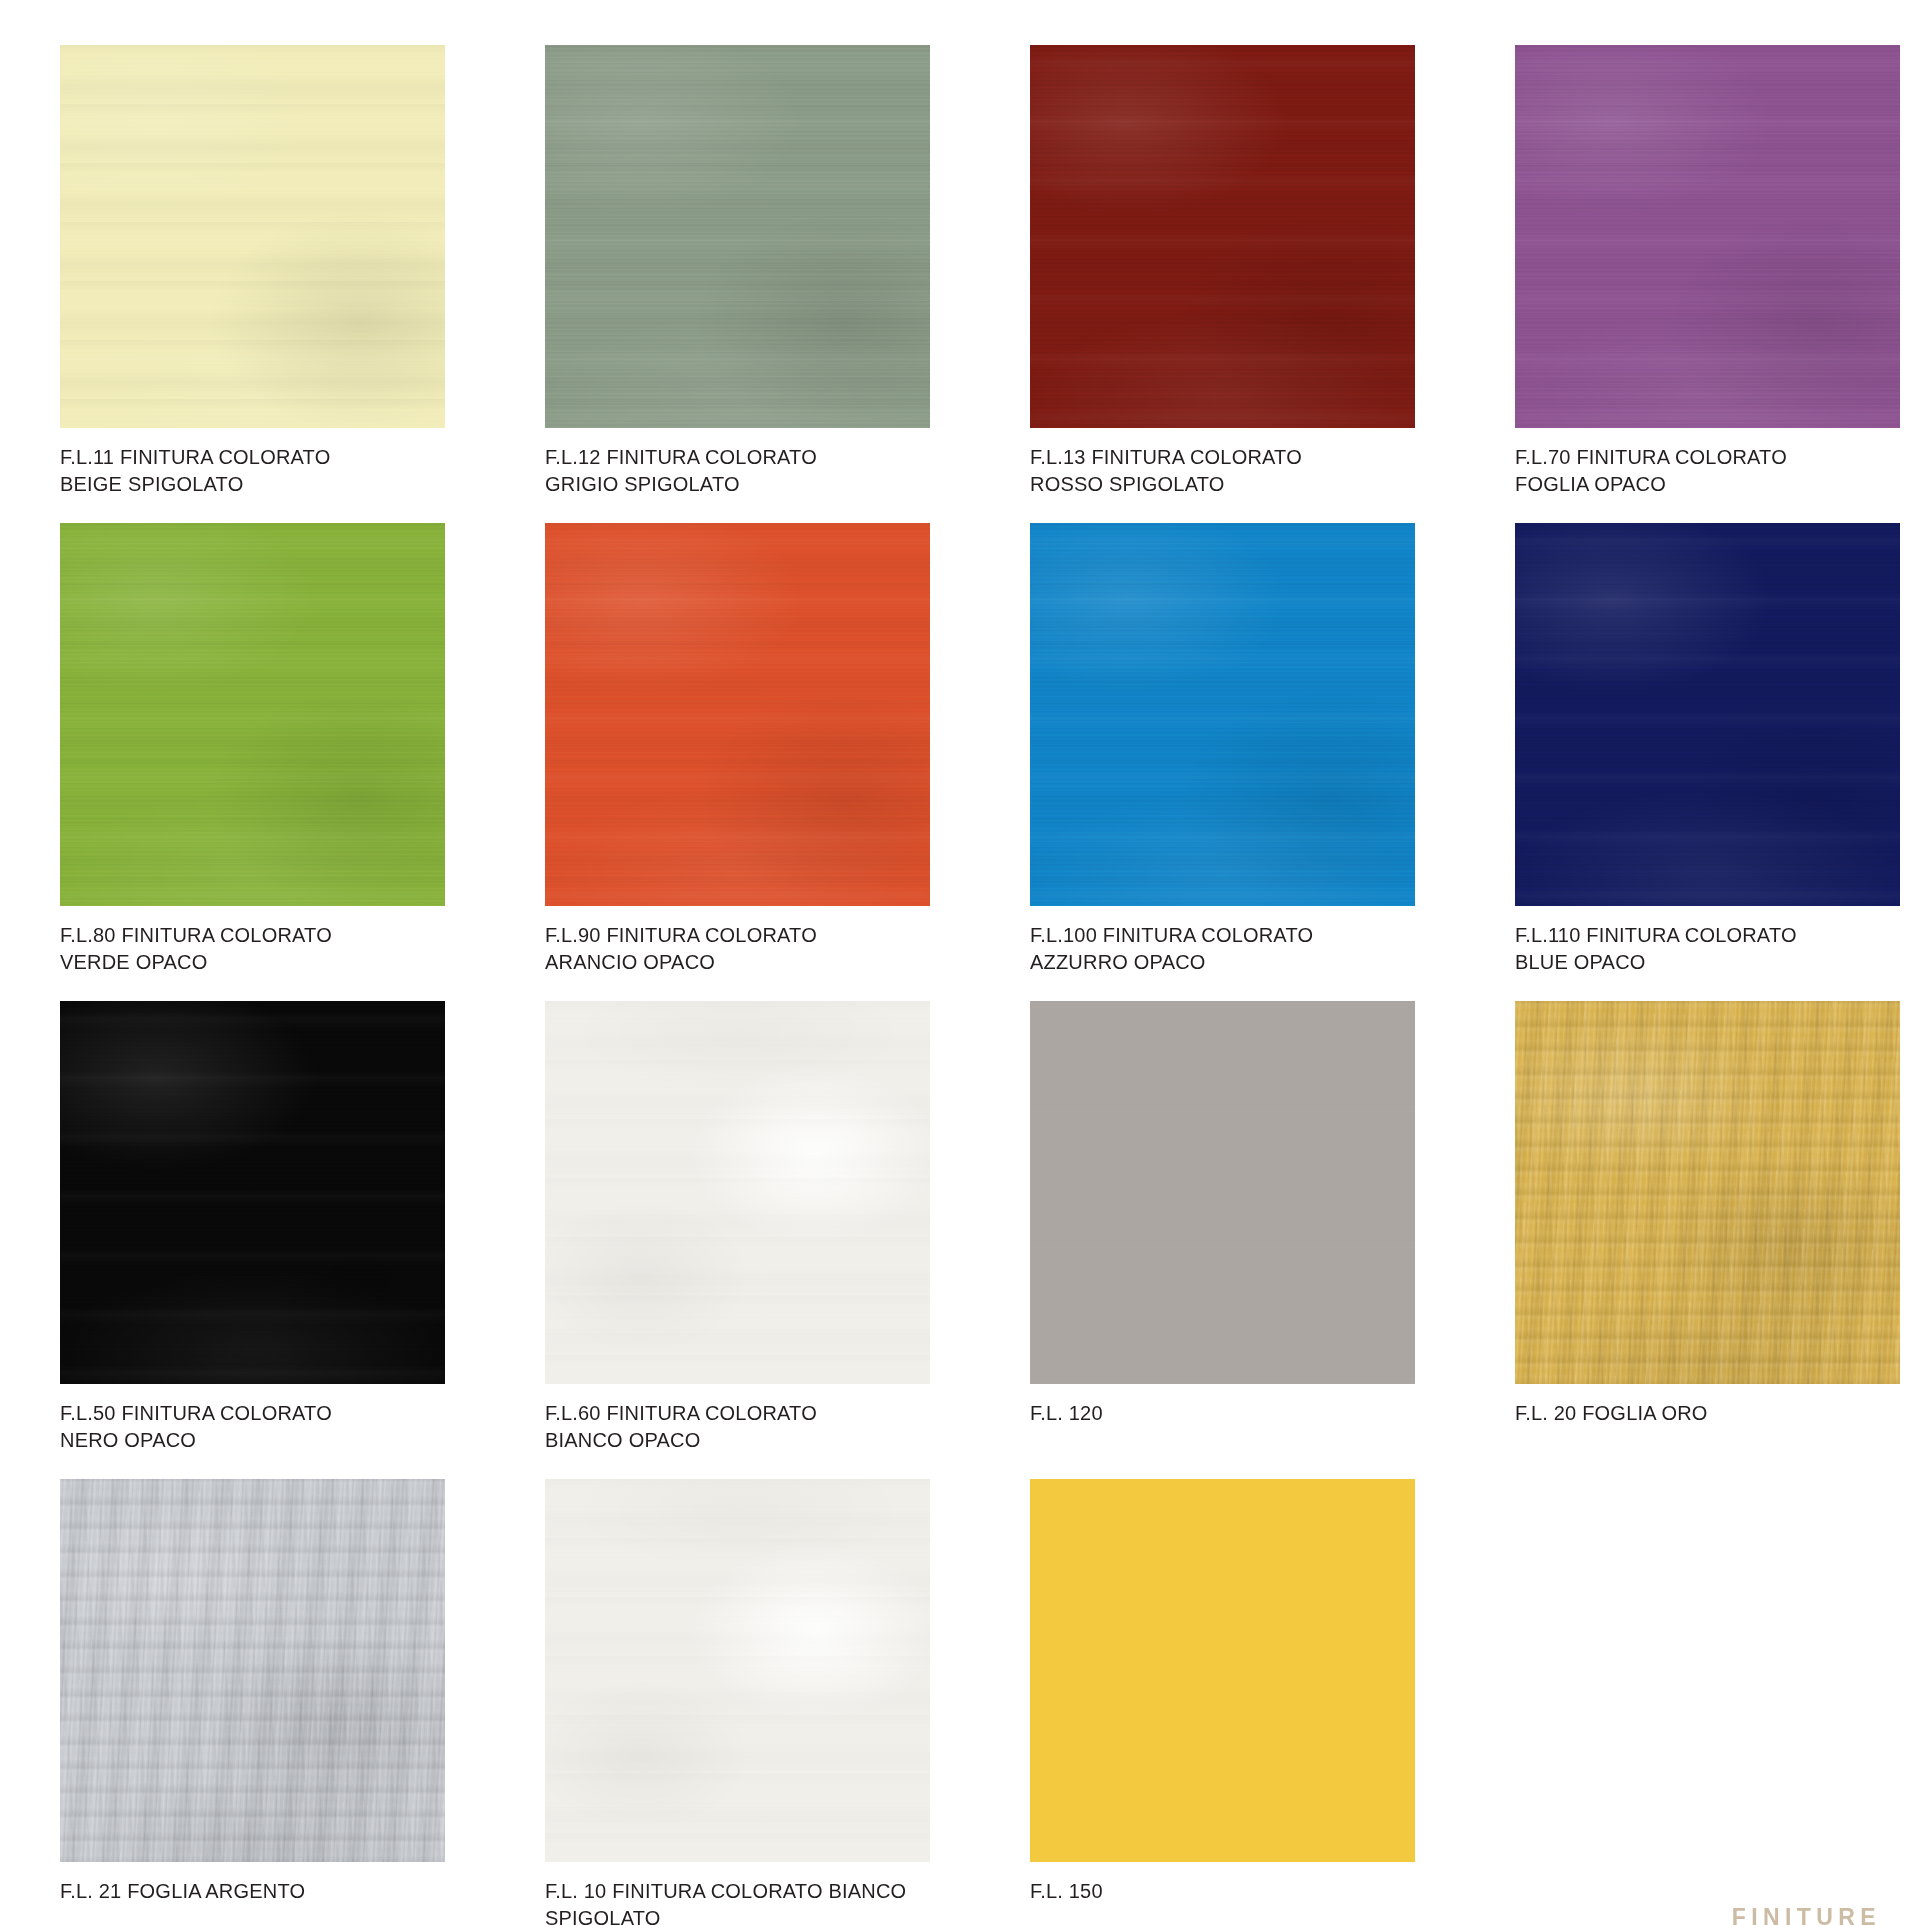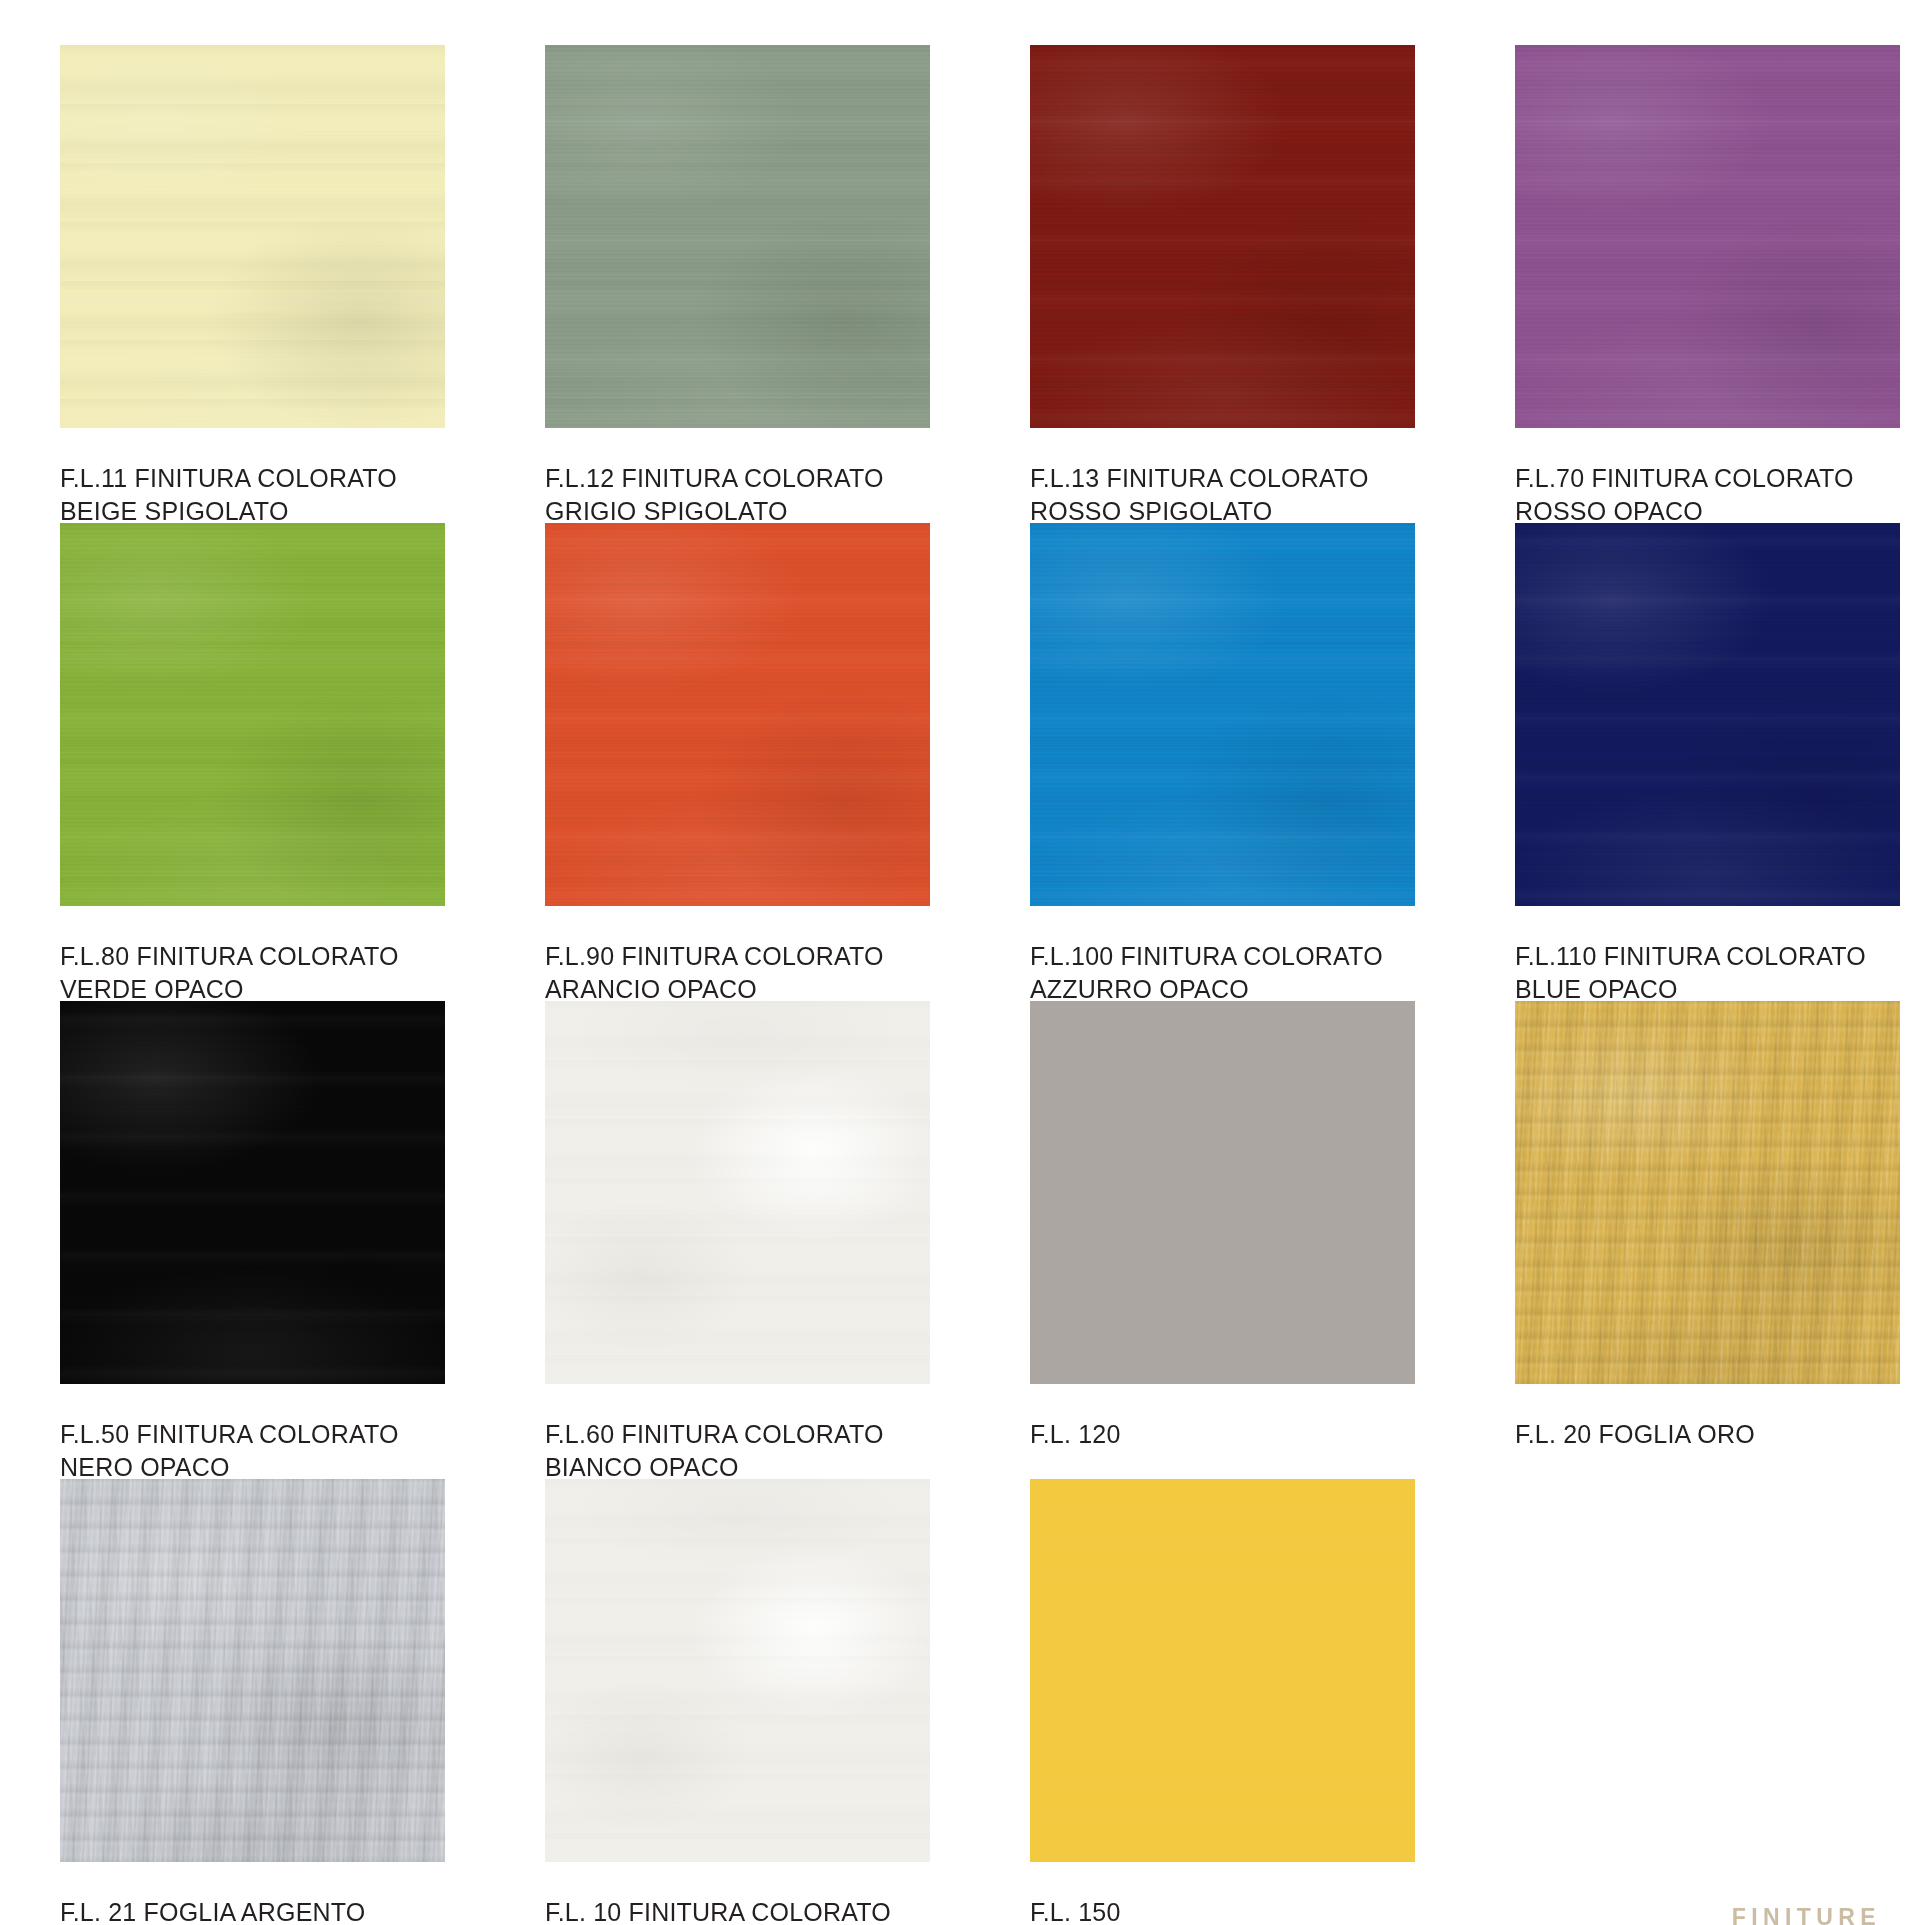--- a/index.html
+++ b/index.html
@@ -124,22 +124,22 @@
       radial-gradient(ellipse 60% 22% at 50% 8%, rgba(0,0,0,0.02), rgba(0,0,0,0) 75%);
   }
   .swatch.gloss .grain{opacity:.25;}
   .swatch.gloss .grain2{opacity:.25;}
   
   .swatch.flat .grain{opacity:.12;}
   .swatch.flat .grain2{opacity:0;}
   .swatch.flat .blotch{background-image:none;}
 
   .label{
-    margin-top:34px;
-    font-size:25px;
+    margin-top:16px;
+    font-size:20px;
     line-height:1.33;
     letter-spacing:0.2px;
     color:#231f20;
     font-weight:400;
     white-space:pre-line;
   }
   .label .l2{display:block;}
 
   .watermark{
     position:absolute;
@@ -182,21 +182,21 @@
           <div class="grain2"></div>
         </div>
         <div class="label"><span>F.L.13 FINITURA COLORATO</span><span class="l2">ROSSO SPIGOLATO</span></div>
       </div>
       <div class="cell">
         <div class="swatch " style="background: rgb(141, 83, 145);">
           <div class="blotch"></div>
           <div class="grain"></div>
           <div class="grain2"></div>
         </div>
-        <div class="label"><span>F.L.70 FINITURA COLORATO</span><span class="l2">ROSSO OPACO</span></div>
+        <div class="label"><span>F.L.70 FINITURA COLORATO</span><span class="l2">FOGLIA OPACO</span></div>
       </div>
       <div class="cell">
         <div class="swatch " style="background: rgb(135, 178, 58);">
           <div class="blotch"></div>
           <div class="grain"></div>
           <div class="grain2"></div>
         </div>
         <div class="label"><span>F.L.80 FINITURA COLORATO</span><span class="l2">VERDE OPACO</span></div>
       </div>
       <div class="cell">

